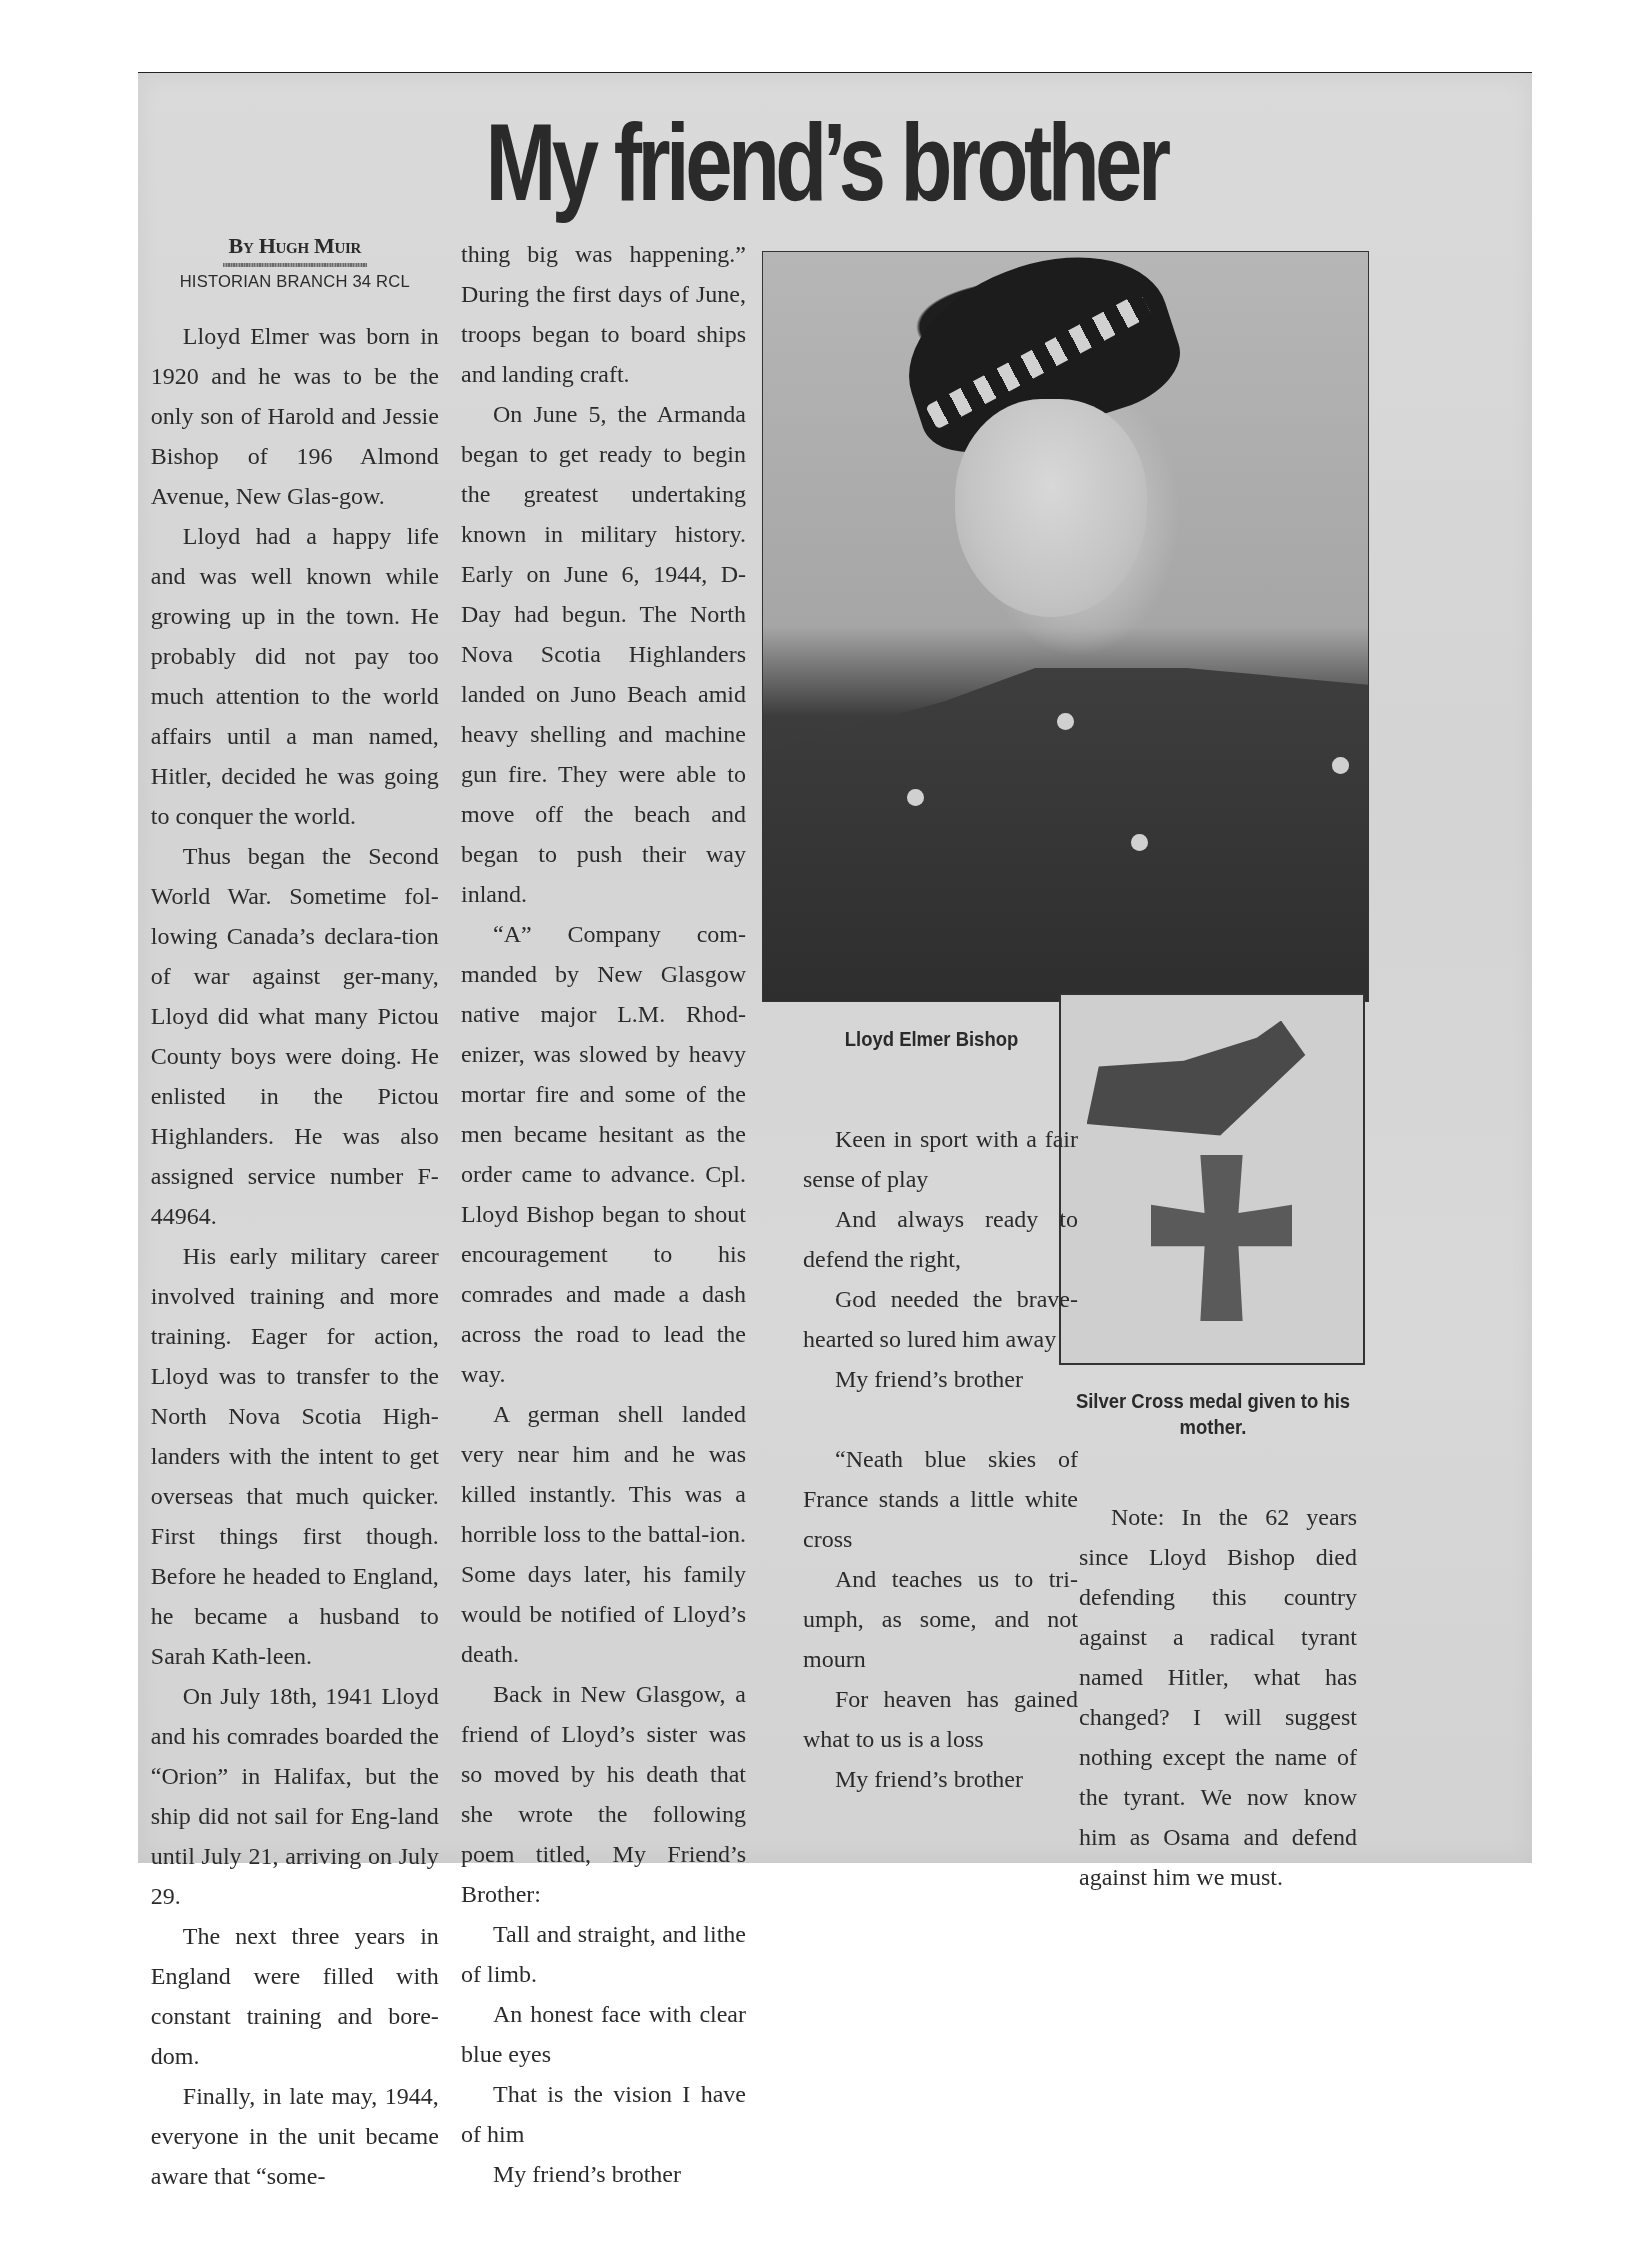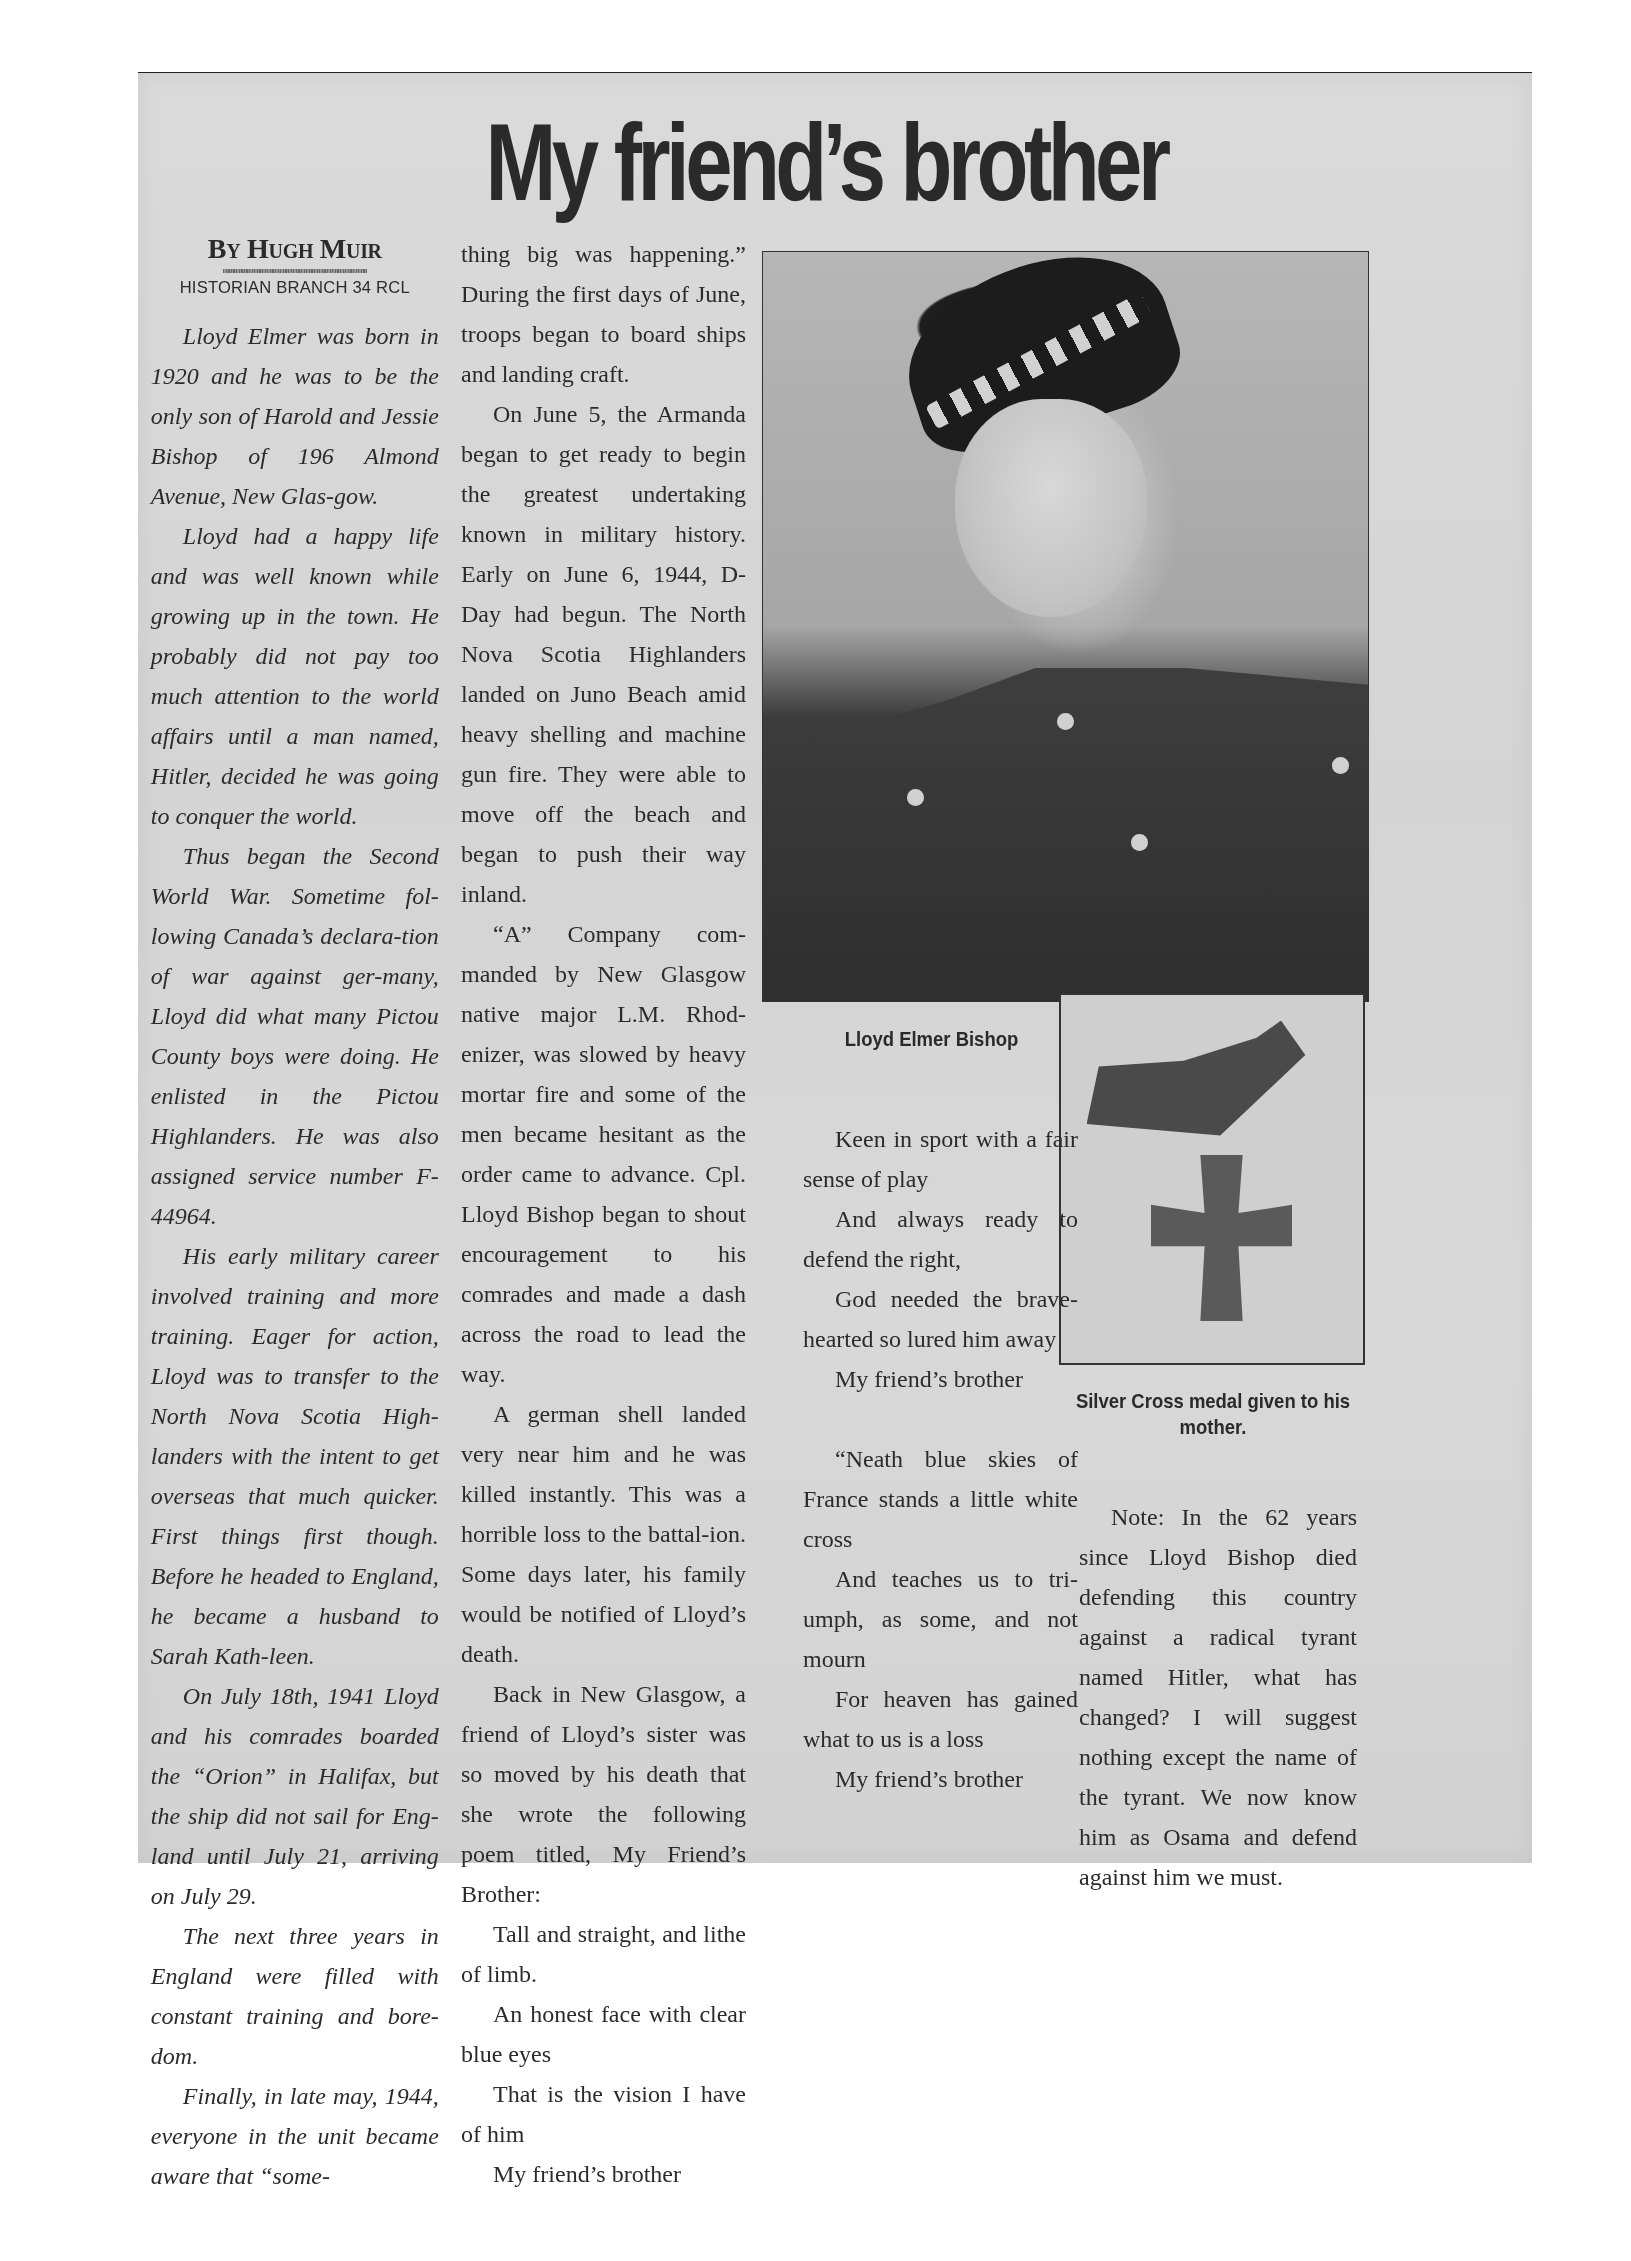--- a/index.html
+++ b/index.html
@@ -35,30 +35,30 @@
   }
   .col {
     position: absolute;
     font-size: 24px;
     line-height: 40px;
     color: #2b2b2b;
     text-align: justify;
   }
   .col p { margin: 0; text-indent: 32px; }
   .col p.noindent { text-indent: 0; }
-  .col1 { left: 12.8px; top: 243px; width: 288px; font-style: italic; }
+  .col1 { left: 12.8px; top: 243px; width: 288px; }
   .col2 { left: 323px; top: 161px; width: 285px; }
   .col3 { left: 665px; top: 1046px; width: 275px; }
   .col4 { left: 941px; top: 1424px; width: 278px; }
   .byline {
     position: absolute; left: 12.8px; top: 160px; width: 288px; text-align: center;
   }
   .byline .author {
     font-family: "Liberation Serif", serif; font-weight: bold;
-    font-size: 28px; color: #2b2b2b; font-variant: small-caps; letter-spacing: -0.3px;
+    font-size: 22px; color: #2b2b2b; font-variant: small-caps; letter-spacing: -0.3px;
   }
   .byline .rule {
     width: 144px; height: 4.5px; margin: 3.8px auto 5.1px; background: repeating-linear-gradient(90deg,#6a6a6a 0 1.3px,#9a9a9a 1.3px 2.6px);
   }
   .byline .role {
     font-family: "Liberation Sans", sans-serif; font-size: 16.6px; color: #2b2b2b; letter-spacing: 0.2px;
   }
   .portrait {
     position: absolute; left: 624px; top: 178px; width: 605px; height: 749px;
     background:

